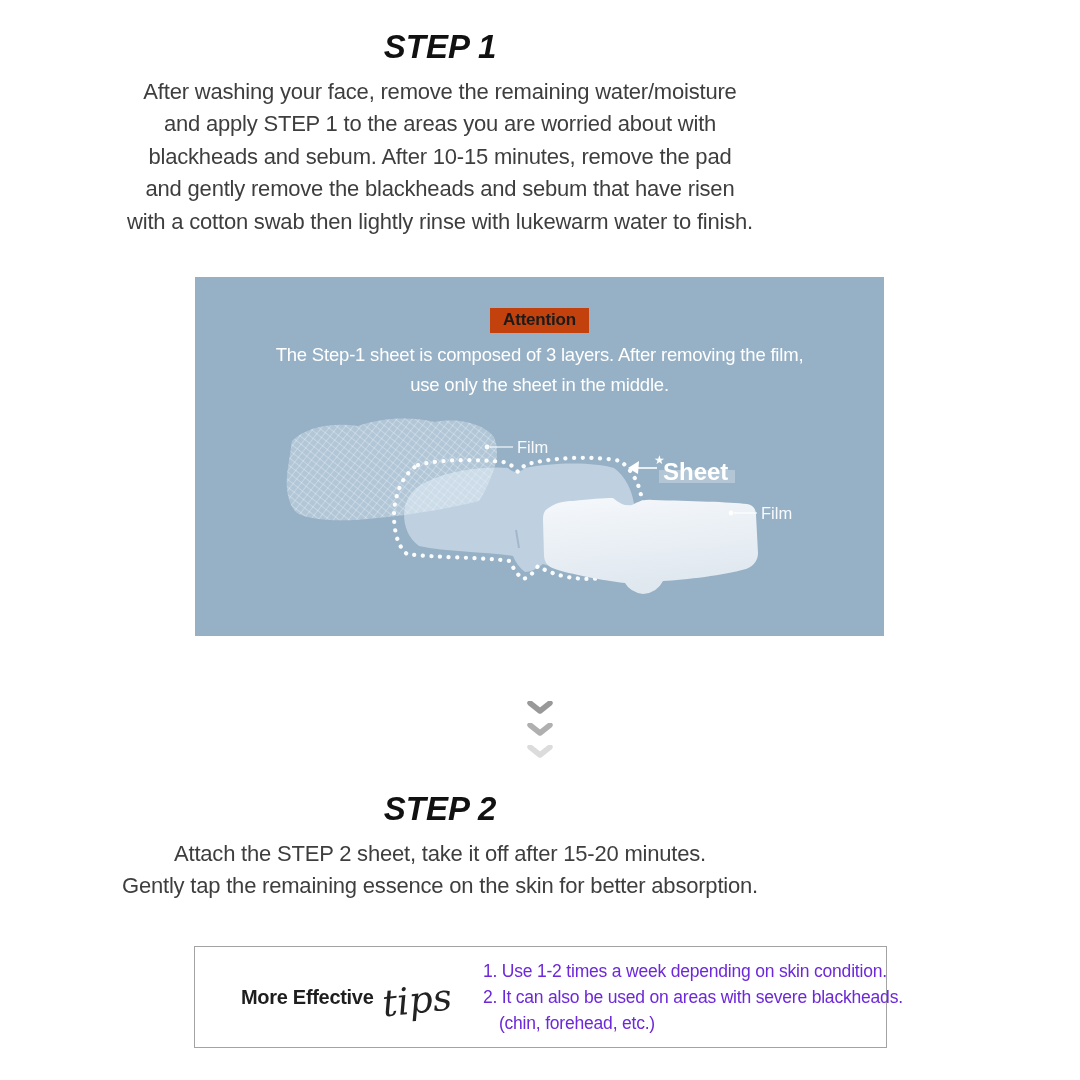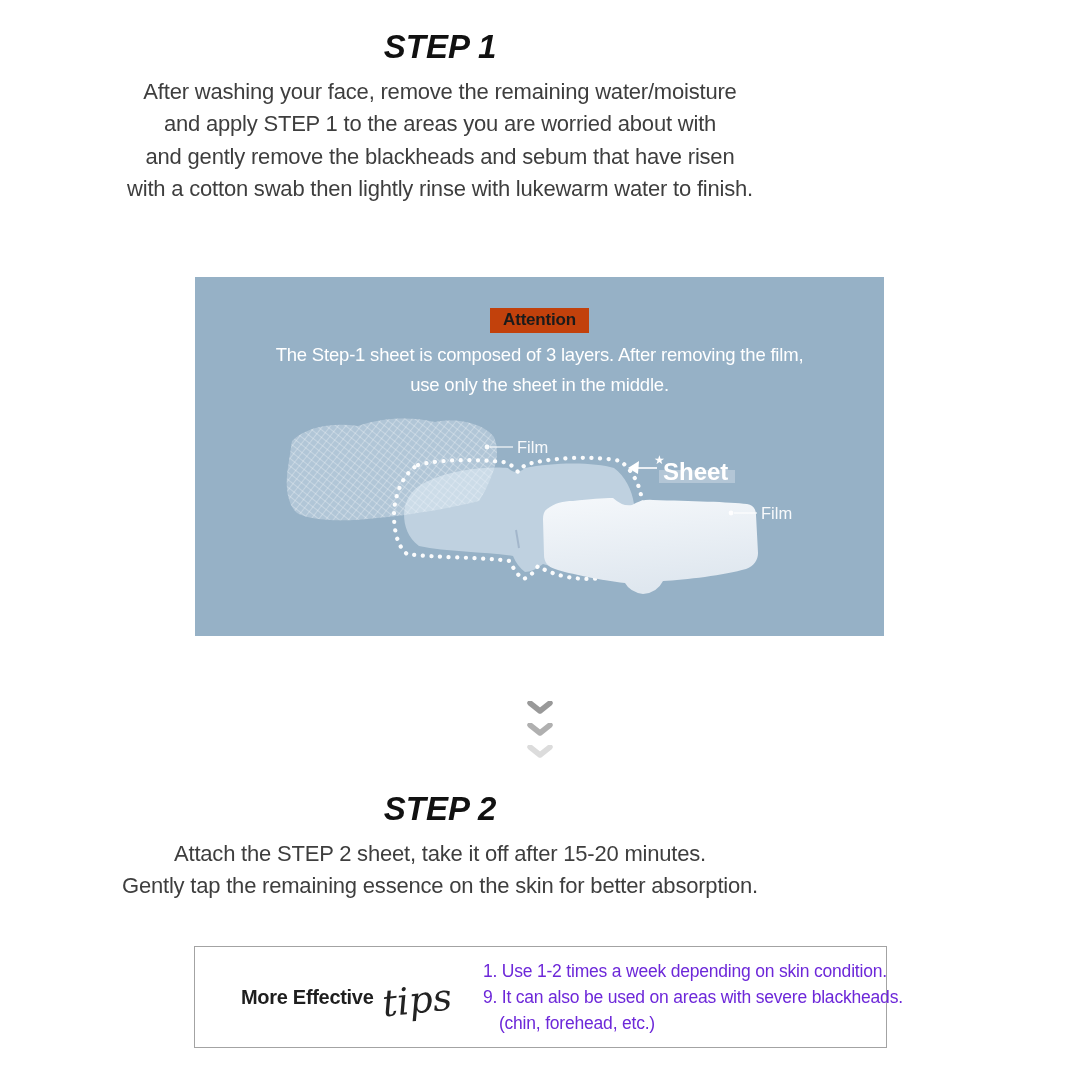--- a/index.html
+++ b/index.html
@@ -71,20 +71,21 @@
 </head>
 <body>
 
 <div class="page">
 
   <div class="step-section" id="step1-section">
     <div class="step-title">STEP 1</div>
     <div class="step-paragraph">
       <div>After washing your face, remove the remaining water/moisture</div>
       <div>and apply STEP 1 to the areas you are worried about with</div>
+      <div>blackheads and sebum. After 10-15 minutes, remove the pad</div>
       <div>and gently remove the blackheads and sebum that have risen</div>
       <div>with a cotton swab then lightly rinse with lukewarm water to finish.</div>
     </div>
   </div>
 
   <div class="attention-panel">
     <svg class="layers-diagram" viewBox="0 0 689 359">
       <defs>
         <pattern id="mesh" width="6" height="6" patternUnits="userSpaceOnUse" patternTransform="rotate(38)">
           <line x1="0" y1="0" x2="0" y2="6" stroke="rgba(255,255,255,0.5)" stroke-width="1.1"></line>
@@ -158,18 +159,18 @@
     </div>
   </div>
 
   <div class="tips-panel">
     <div class="tips-heading">
       <span class="tips-heading-text">More Effective</span>
       <span class="tips-heading-script">tips</span>
     </div>
     <div class="tips-list">
       <div class="tips-item">1. Use 1-2 times a week depending on skin condition.</div>
-      <div class="tips-item">9. It can also be used on areas with severe blackheads.</div>
+      <div class="tips-item">2. It can also be used on areas with severe blackheads.</div>
       <div class="tips-item sub">(chin, forehead, etc.)</div>
     </div>
   </div>
 
 </div>
 
 </body></html>

